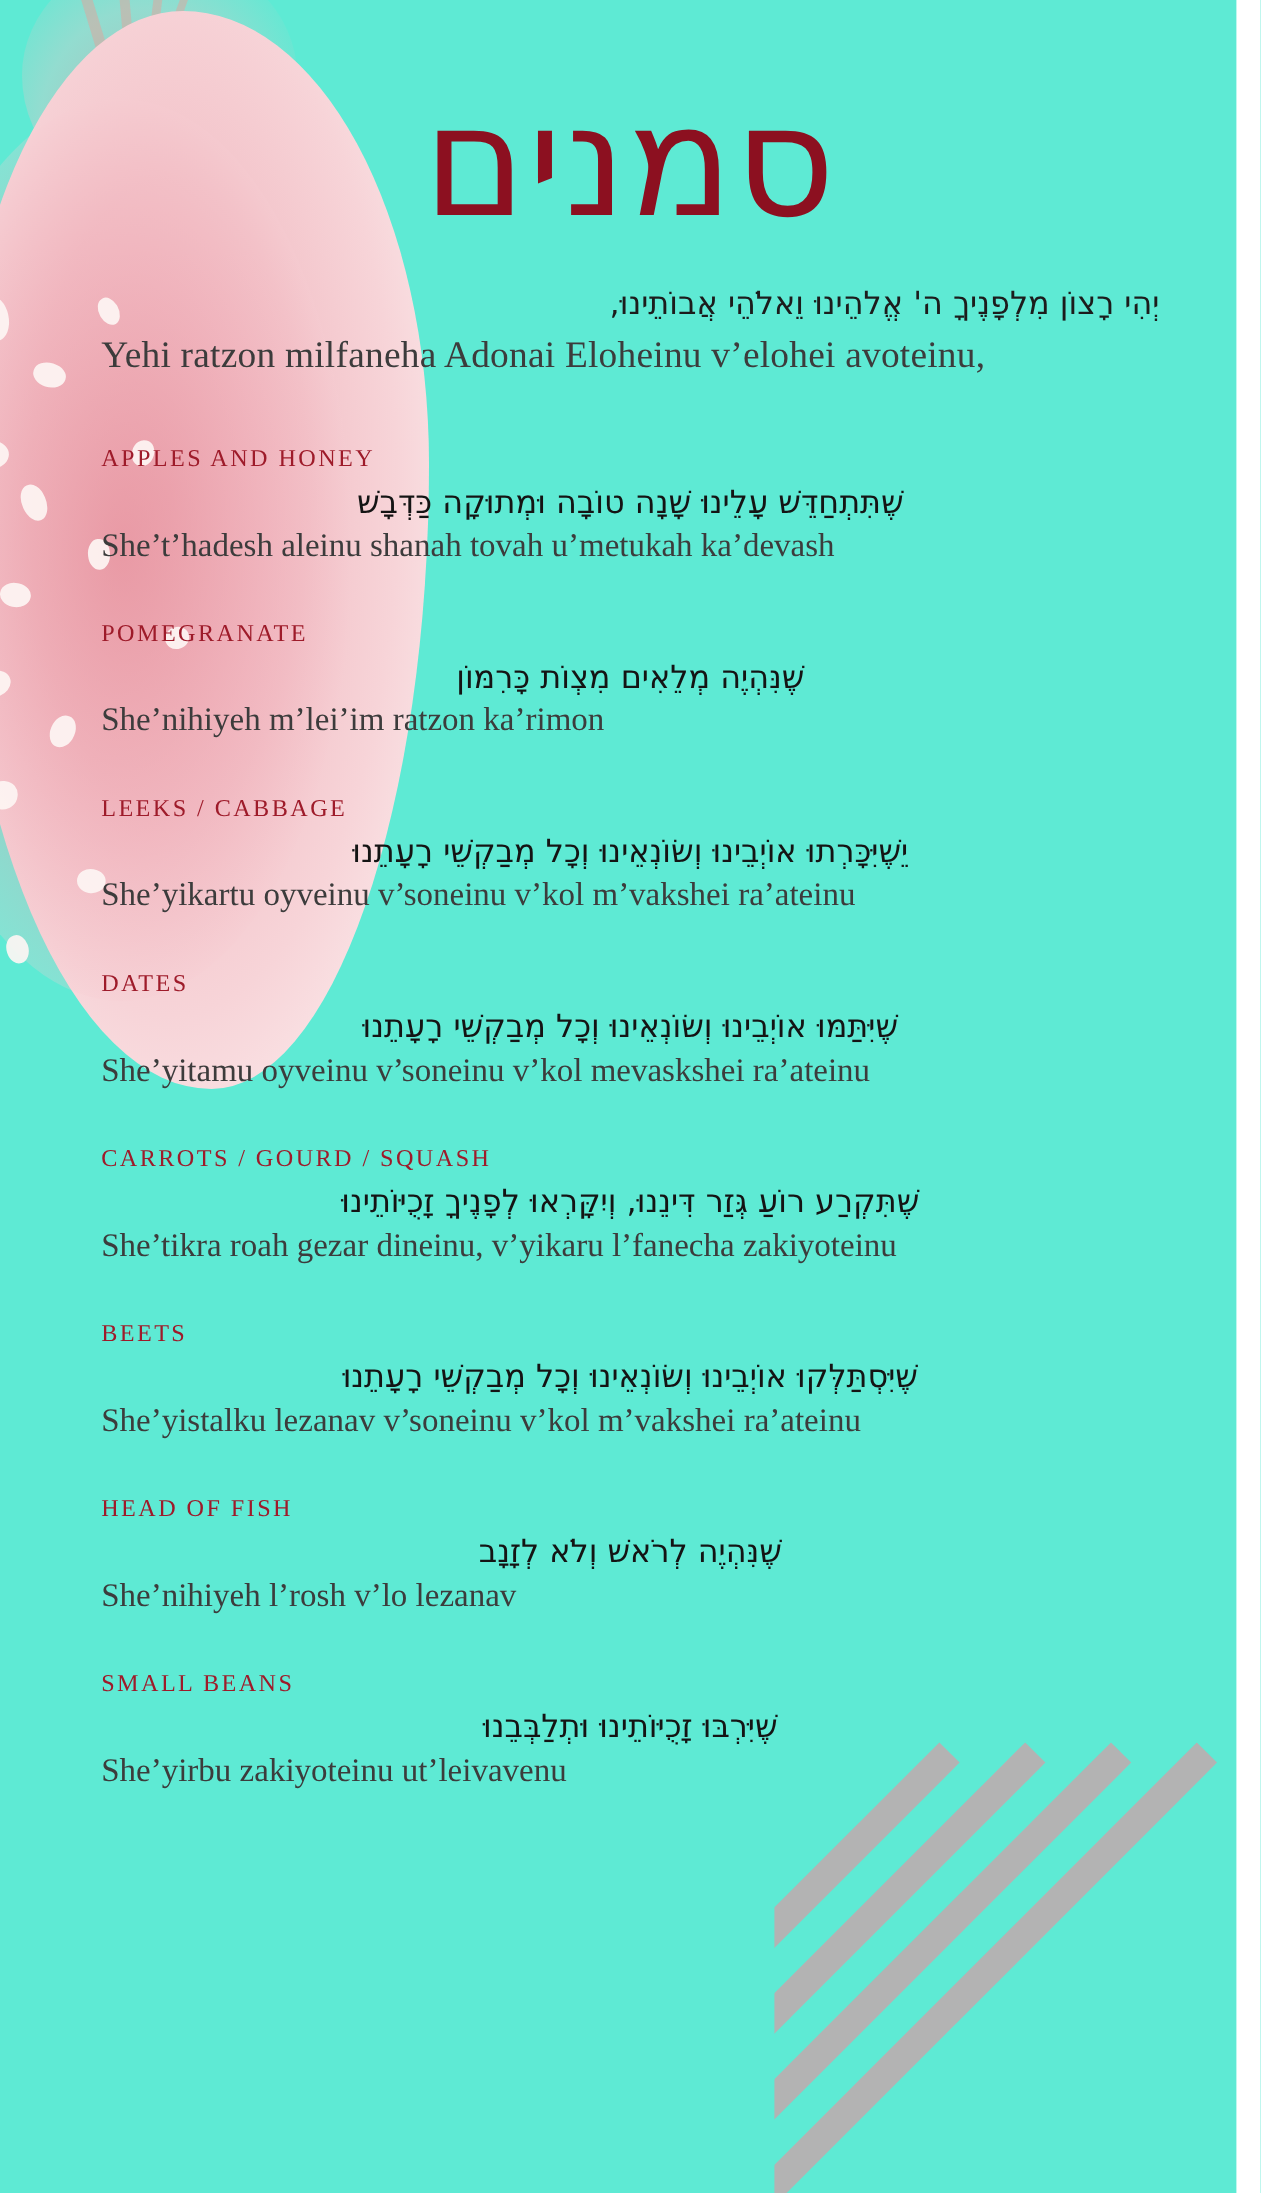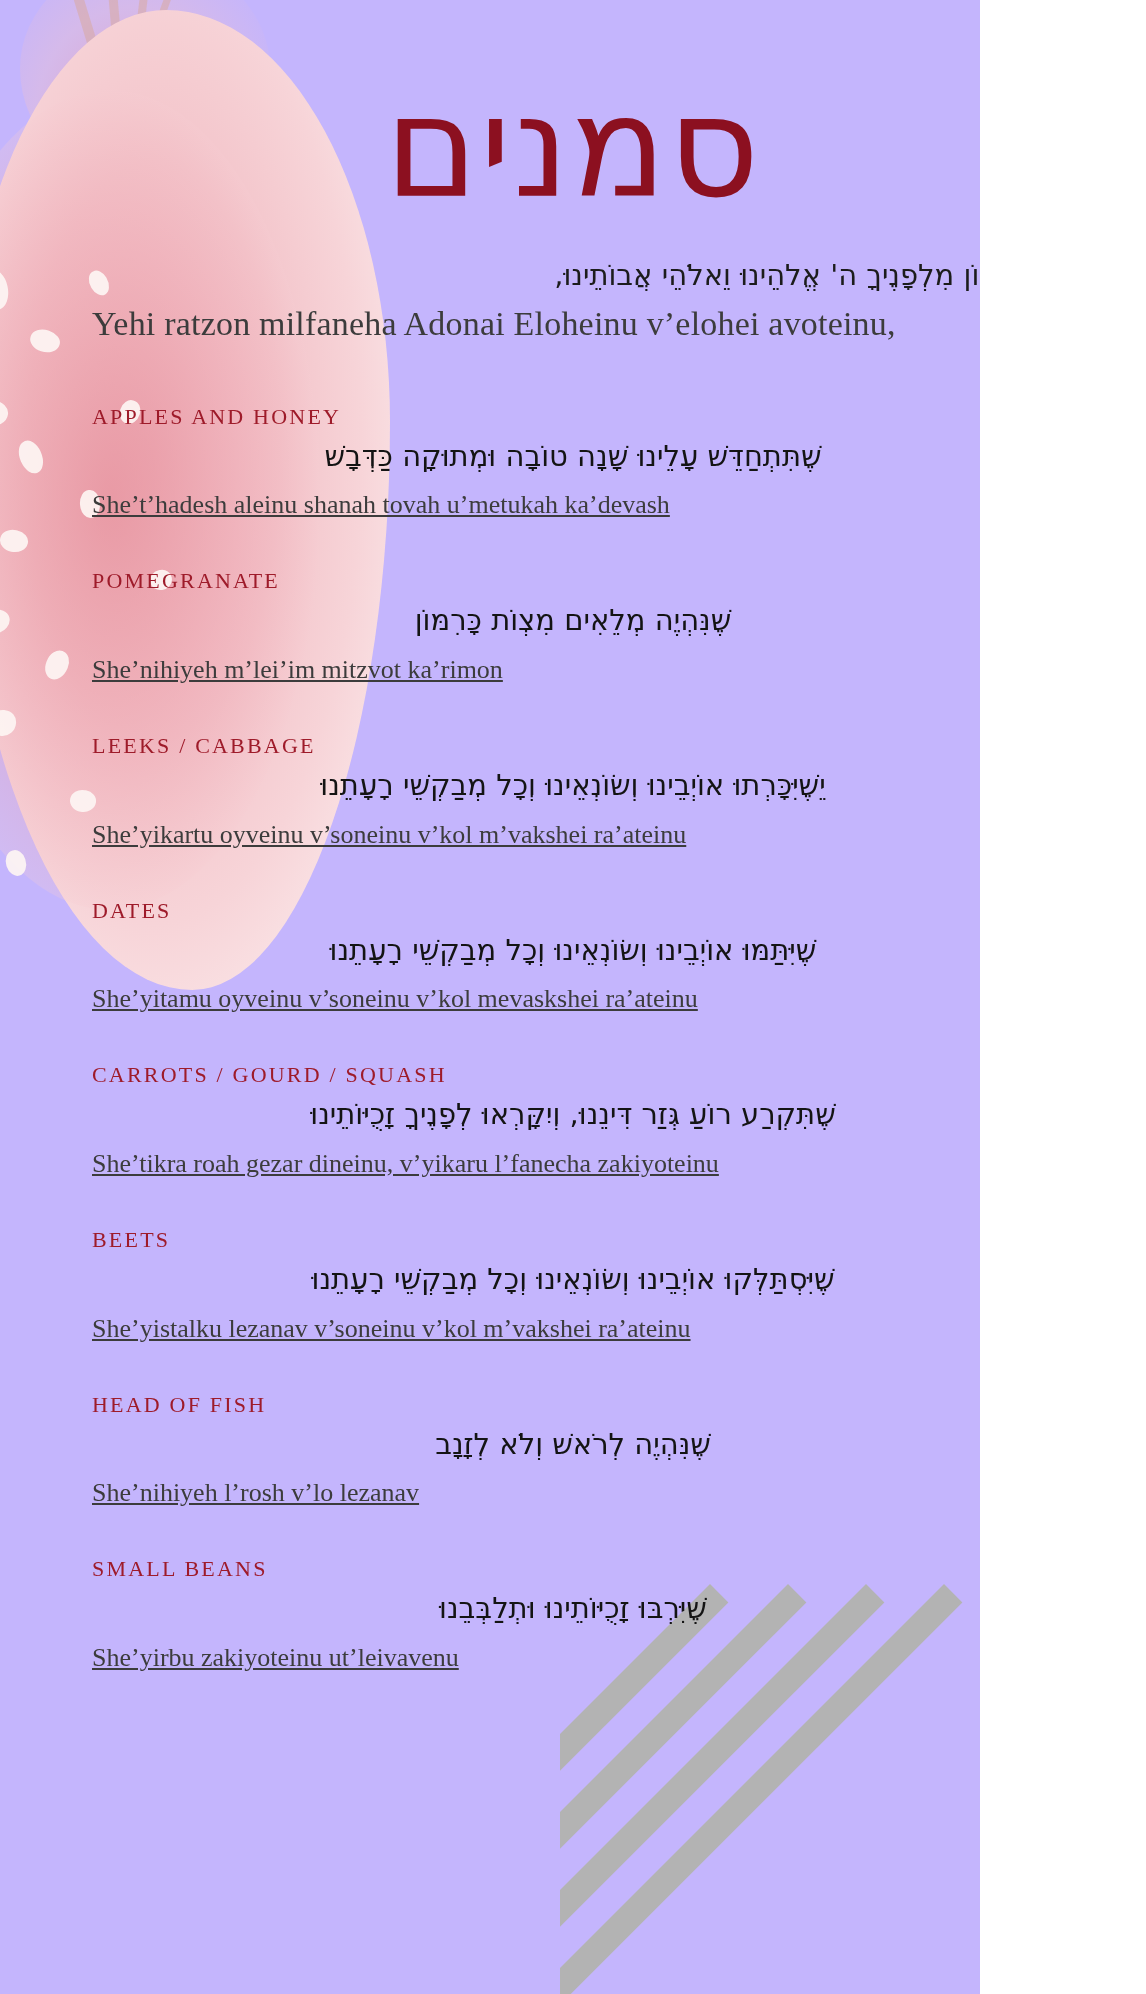--- a/index.html
+++ b/index.html
@@ -9,24 +9,24 @@
   body {
     width: 1146px;
     height: 1994px;
     background: #ffffff;
     font-family: "Liberation Serif", serif;
     overflow: hidden;
     position: relative;
   }
   .page {
     position: relative;
-    width: 980px;
+    width: 1124px;
     height: 1994px;
     overflow: hidden;
-    background: #c4b5fd;
+    background: #5eead4;
   }
 
   
   .pom-wrap {
     position: absolute;
     left: -40px;
     top: -30px;
     width: 480px;
     height: 1070px;
     pointer-events: none;
@@ -158,24 +158,23 @@
     direction: rtl;
     text-align: center;
     color: #141414;
     font-size: 29px;
     line-height: 1.4;
     font-family: "DejaVu Sans", sans-serif;
     white-space: nowrap;
   }
   .sec-translit {
     color: #3c3c3c;
-    font-size: 26px;
+    font-size: 30px;
     line-height: 1.35;
-    margin-top: 11px;
-    text-decoration: underline;
+    margin-top: 0;
   }
 </style>
 </head>
 <body>
 
 <div class="page">
 
   <div class="pom-wrap">
     <div class="pom-top"></div>
     <div class="crown c1"></div>
@@ -221,21 +220,21 @@
 
       <div class="section">
         <div class="sec-head">APPLES AND HONEY</div>
         <div class="sec-heb">שֶׁתִּתְחַדֵּשׁ עָלֵינוּ שָׁנָה טוֹבָה וּמְתוּקָה כַּדְּבָשׁ</div>
         <div class="sec-translit">She’t’hadesh aleinu shanah tovah u’metukah ka’devash</div>
       </div>
 
       <div class="section">
         <div class="sec-head">POMEGRANATE</div>
         <div class="sec-heb">שֶׁנִּהְיֶה מְלֵאִים מִצְוֹת כָּרִמּוֹן</div>
-        <div class="sec-translit">She’nihiyeh m’lei’im mitzvot ka’rimon</div>
+        <div class="sec-translit">She’nihiyeh m’lei’im ratzon ka’rimon</div>
       </div>
 
       <div class="section">
         <div class="sec-head">LEEKS / CABBAGE</div>
         <div class="sec-heb">יֵשֶׁיִּכָּרְתוּ אוֹיְבֵינוּ וְשׂוֹנְאֵינוּ וְכָל מְבַקְשֵׁי רָעָתֵנוּ</div>
         <div class="sec-translit">She’yikartu oyveinu v’soneinu v’kol m’vakshei ra’ateinu</div>
       </div>
 
       <div class="section">
         <div class="sec-head">DATES</div>

